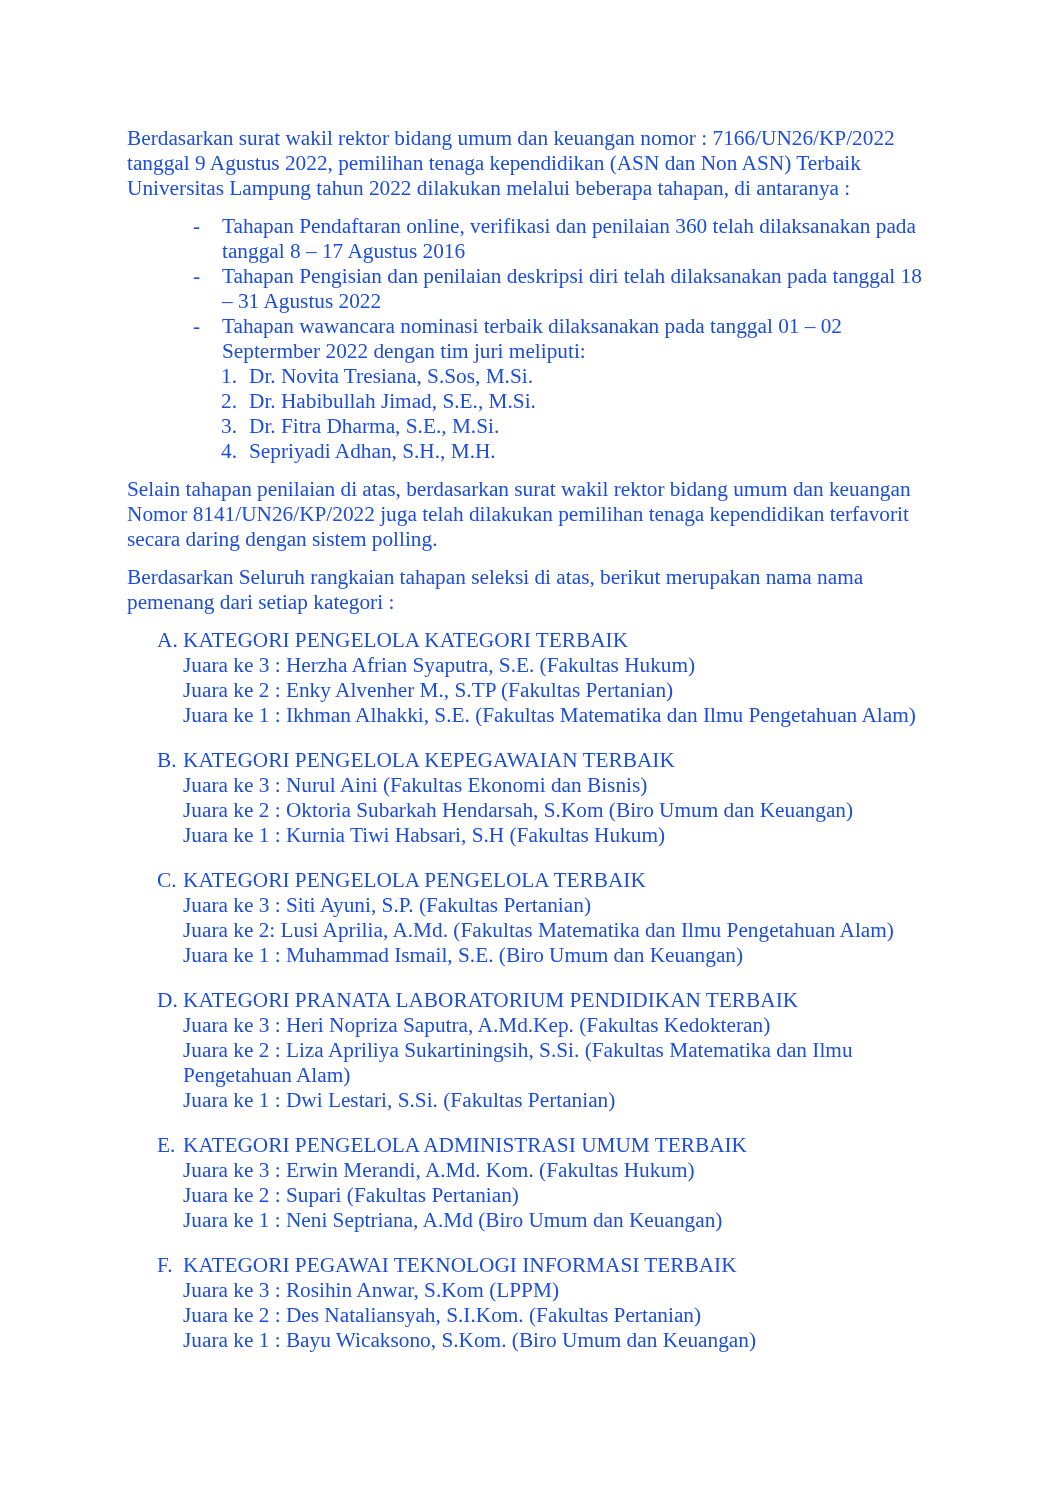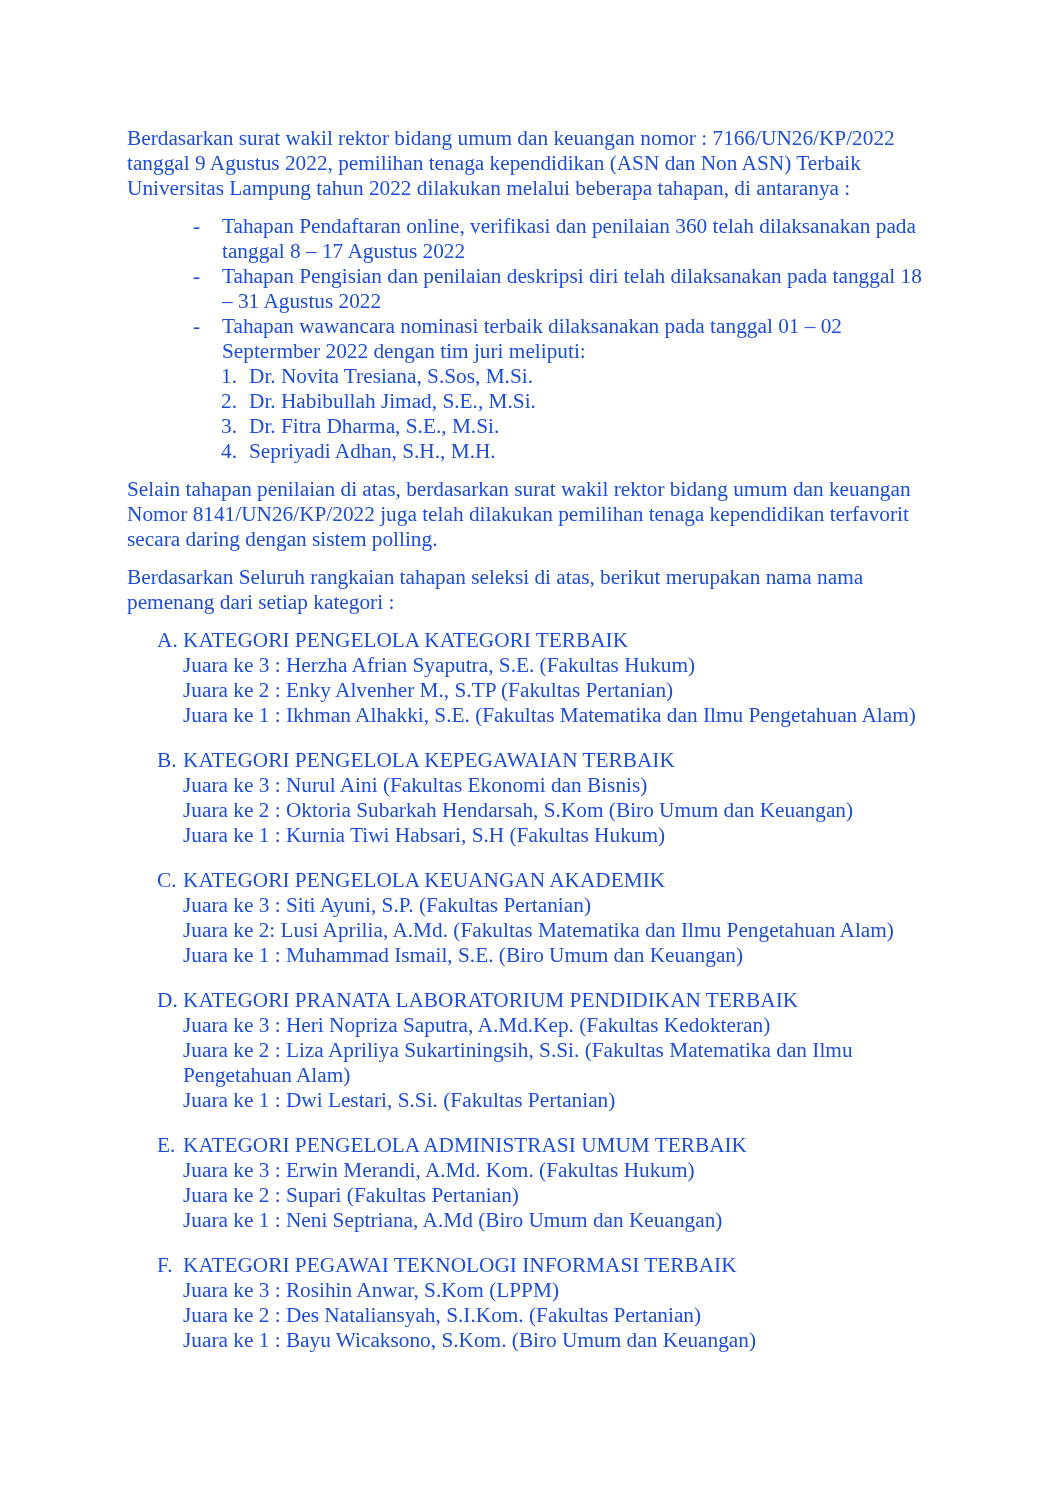--- a/index.html
+++ b/index.html
@@ -67,21 +67,21 @@
 </head>
 <body>
 
 <div class="page">
 
   <p class="para">Berdasarkan surat wakil rektor bidang umum dan keuangan nomor : 7166/UN26/KP/2022 tanggal 9 Agustus 2022, pemilihan tenaga kependidikan (ASN dan Non ASN) Terbaik Universitas Lampung tahun 2022 dilakukan melalui beberapa tahapan, di antaranya :</p>
 
   <div class="stages">
     <div class="stage">
       <span class="stage-marker">-</span>
-      <span class="stage-text">Tahapan Pendaftaran online, verifikasi dan penilaian 360 telah dilaksanakan pada tanggal 8 – 17 Agustus 2022</span>
+      <span class="stage-text">Tahapan Pendaftaran online, verifikasi dan penilaian 360 telah dilaksanakan pada tanggal 8 – 17 Agustus 2016</span>
     </div>
     <div class="stage">
       <span class="stage-marker">-</span>
       <span class="stage-text">Tahapan Pengisian dan penilaian deskripsi diri telah dilaksanakan pada tanggal 18 – 31 Agustus 2022</span>
     </div>
     <div class="stage">
       <span class="stage-marker">-</span>
       <span class="stage-text">Tahapan wawancara nominasi terbaik dilaksanakan pada tanggal 01 – 02 Septermber 2022 dengan tim juri meliputi:</span>
     </div>
 
@@ -127,21 +127,21 @@
         <span class="cat-title">KATEGORI PENGELOLA KEPEGAWAIAN TERBAIK</span>
       </div>
       <div class="winner">Juara ke 3 : Nurul Aini (Fakultas Ekonomi dan Bisnis)</div>
       <div class="winner">Juara ke 2 : Oktoria Subarkah Hendarsah, S.Kom (Biro Umum dan Keuangan)</div>
       <div class="winner">Juara ke 1 : Kurnia Tiwi Habsari, S.H (Fakultas Hukum)</div>
     </div>
 
     <div class="category">
       <div class="cat-heading">
         <span class="cat-letter">C.</span>
-        <span class="cat-title">KATEGORI PENGELOLA KEUANGAN AKADEMIK</span>
+        <span class="cat-title">KATEGORI PENGELOLA PENGELOLA TERBAIK</span>
       </div>
       <div class="winner">Juara ke 3 : Siti Ayuni, S.P. (Fakultas Pertanian)</div>
       <div class="winner">Juara ke 2: Lusi Aprilia, A.Md. (Fakultas Matematika dan Ilmu Pengetahuan Alam)</div>
       <div class="winner">Juara ke 1 : Muhammad Ismail, S.E. (Biro Umum dan Keuangan)</div>
     </div>
 
     <div class="category">
       <div class="cat-heading">
         <span class="cat-letter">D.</span>
         <span class="cat-title">KATEGORI PRANATA LABORATORIUM PENDIDIKAN TERBAIK</span>

